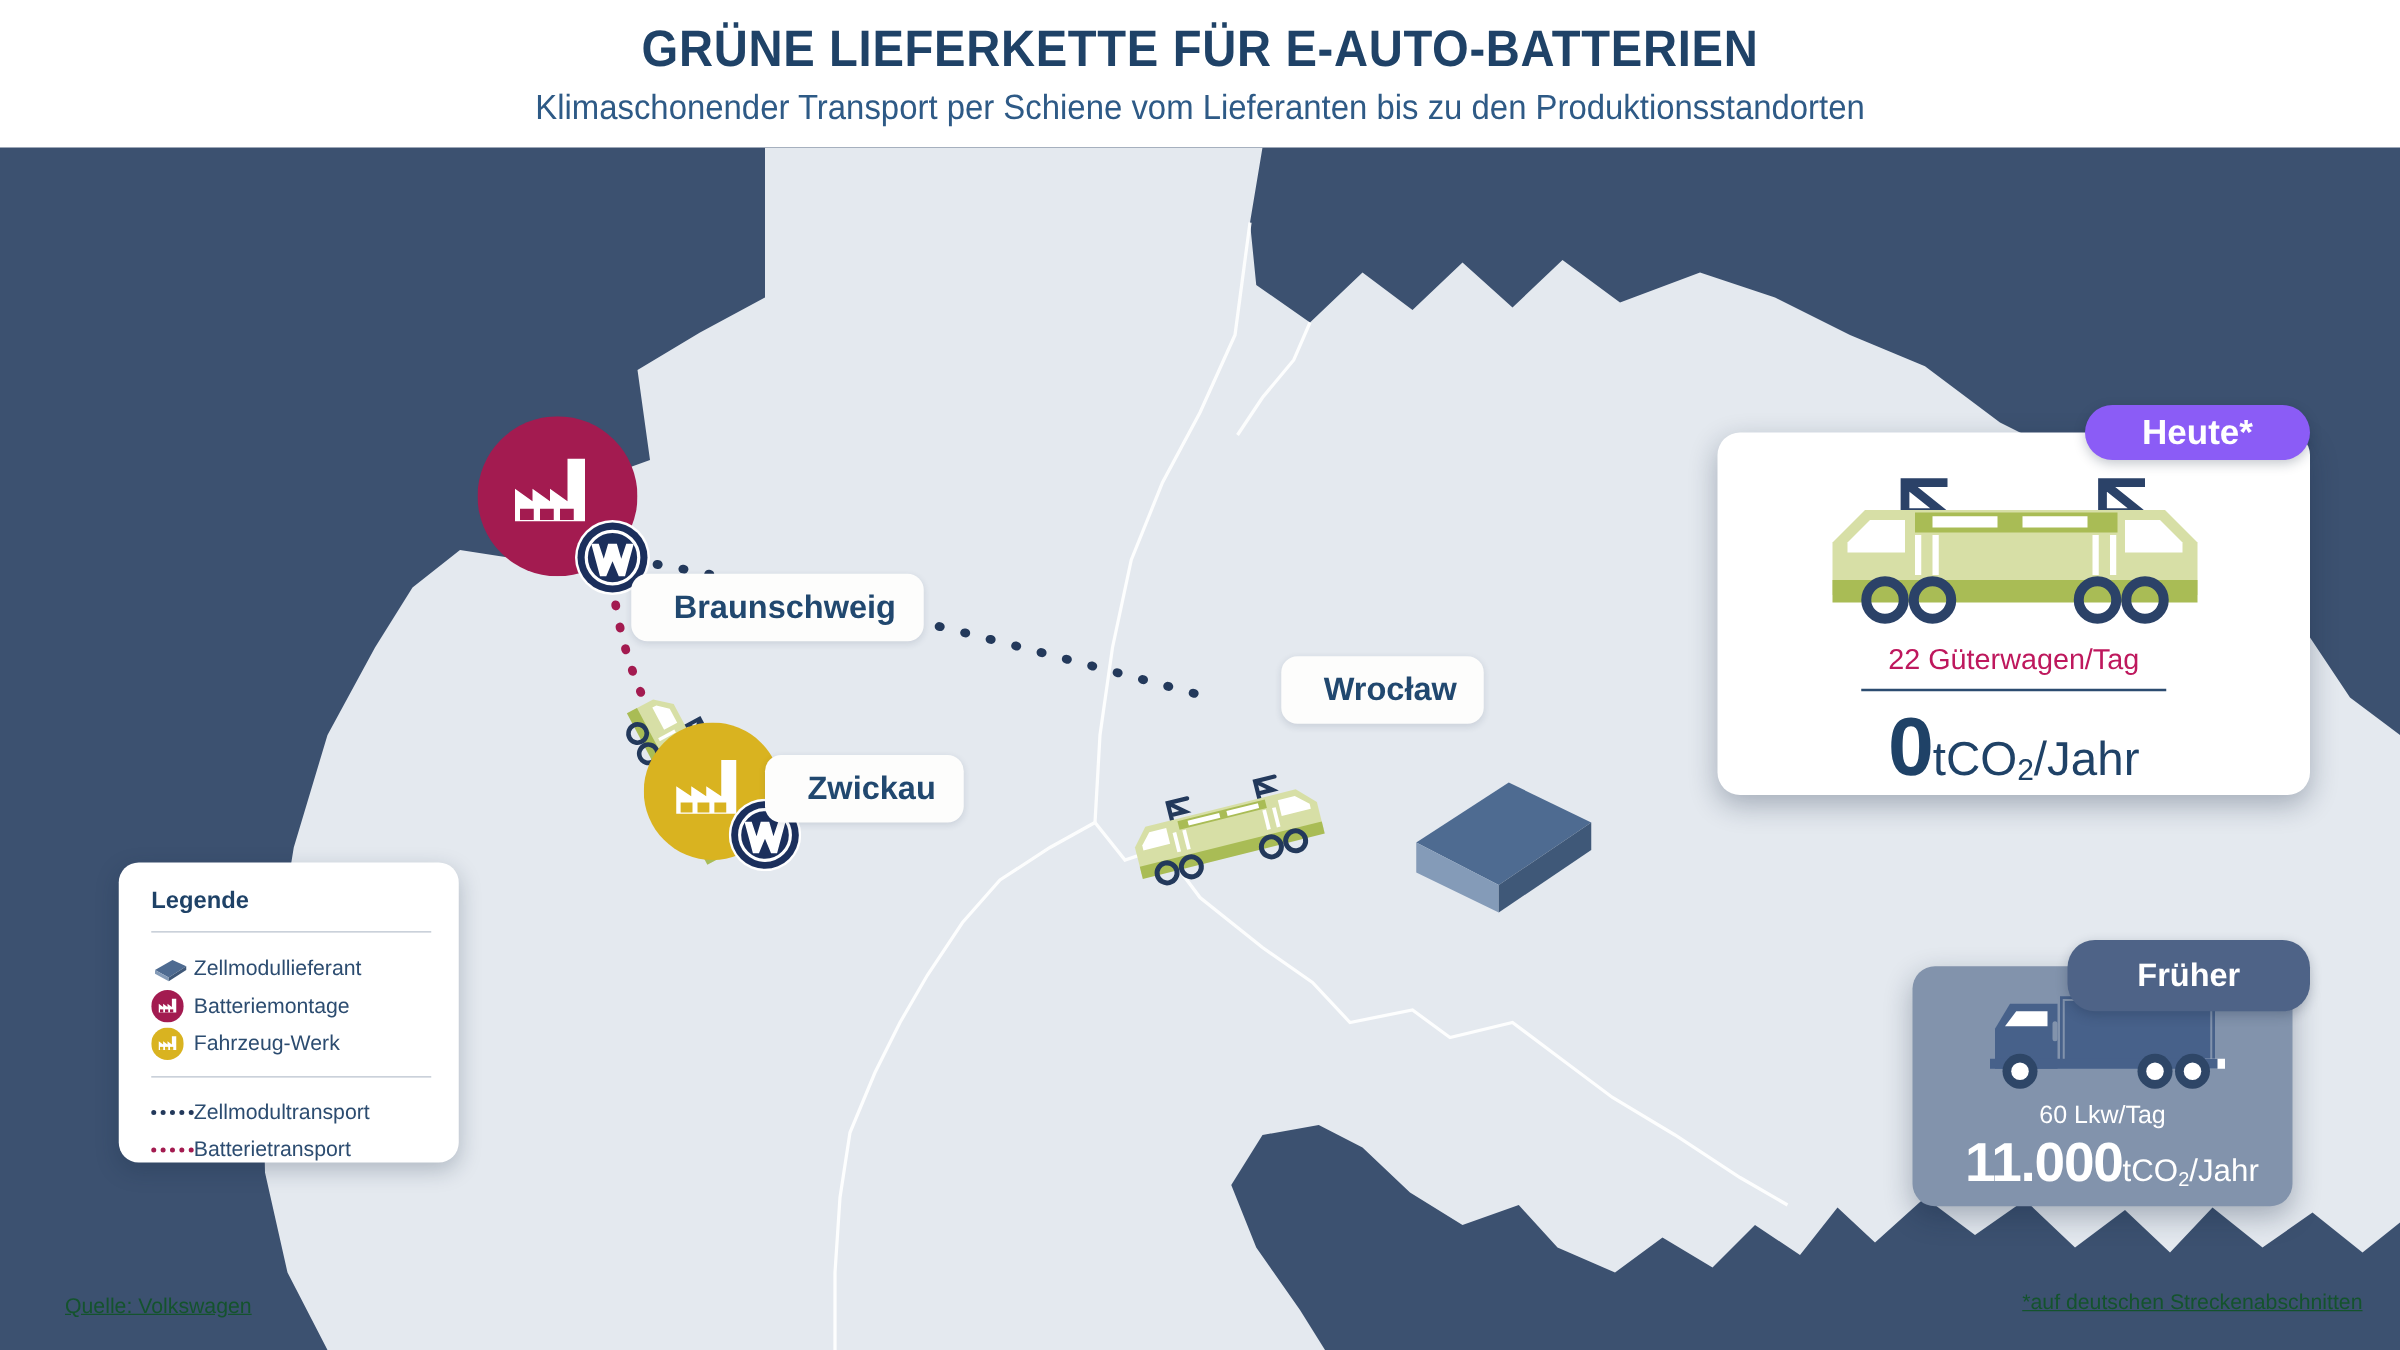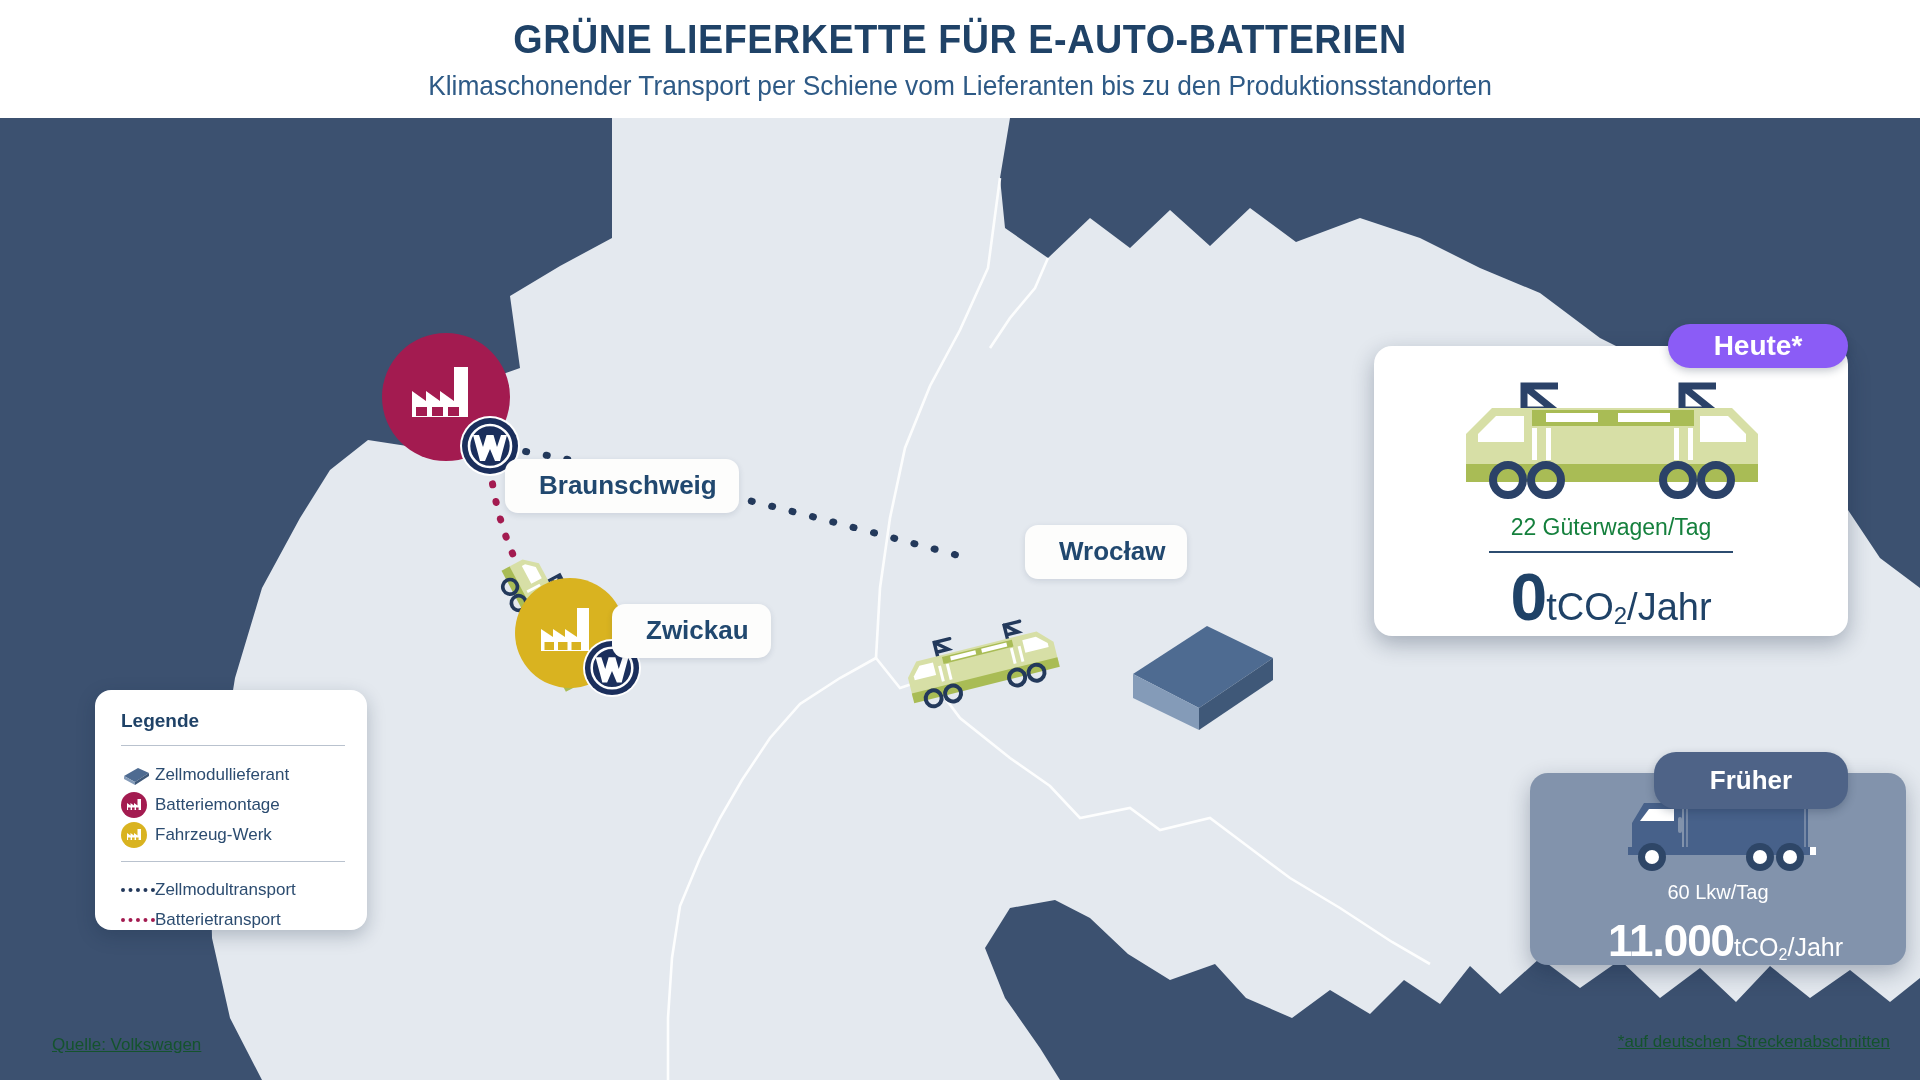--- a/index.html
+++ b/index.html
@@ -109,21 +109,21 @@
     z-index: 22;
   }
   .card.today {
     left: 1374px; top: 228px;
     width: 474px; height: 290px;
     background: #FFFFFF;
     box-shadow: 0 8px 22px rgba(18,34,58,0.30);
   }
   .card.past {
     left: 1530px; top: 655px;
-    width: 376px; height: 192px;
+    width: 304px; height: 192px;
     background: #8293AC;
     box-shadow: 0 8px 22px rgba(18,34,58,0.30);
   }
   .badge {
     position: absolute;
     border-radius: 22px;
     color: #FFFFFF;
     font-weight: 700;
     z-index: 26;
     display: flex; align-items: center; justify-content: center;
@@ -137,21 +137,21 @@
   }
   .badge.past {
     left: 1654px; top: 634px;
     width: 194px; height: 57px;
     background: #4E6387;
     font-size: 26px;
   }
 
   .card-cap {
     text-align: center;
-    color: #15803d;
+    color: #be185d;
     font-size: 23px;
   }
   .card-rule { height: 2px; background: #2C4C70; margin: 10px auto 0; width: 244px; }
   .card-big {
     text-align: center;
     color: #1F4267;
     white-space: nowrap;
   }
   .card-big .num { font-size: 66px; font-weight: 700; letter-spacing: -1px; }
   .card-big .unit { font-size: 38px; font-weight: 400; }
@@ -484,21 +484,21 @@
         <g>
           <circle cx="42" cy="72" r="14" fill="#2E4667"></circle>
             <circle cx="42" cy="72" r="7" fill="#FFFFFF"></circle>
           <circle cx="150" cy="72" r="14" fill="#2E4667"></circle>
             <circle cx="150" cy="72" r="7" fill="#FFFFFF"></circle>
           <circle cx="180" cy="72" r="14" fill="#2E4667"></circle>
             <circle cx="180" cy="72" r="7" fill="#FFFFFF"></circle>
         </g>
       </svg>
       <div class="card-cap">60 Lkw/Tag</div>
-      <div class="card-big" style="margin-top:12px;padding-left:15px;">
+      <div class="card-big" style="margin-top:2px;padding-left:15px;">
         <span class="num">11.000</span><span class="unit">tCO</span><span class="sub">2</span><span class="unit">/Jahr</span>
       </div>
     </div>
 
   </div>
 
   <div class="note left">Quelle: Volkswagen</div>
   <div class="note right">*auf deutschen Streckenabschnitten</div>
 
 </div>

